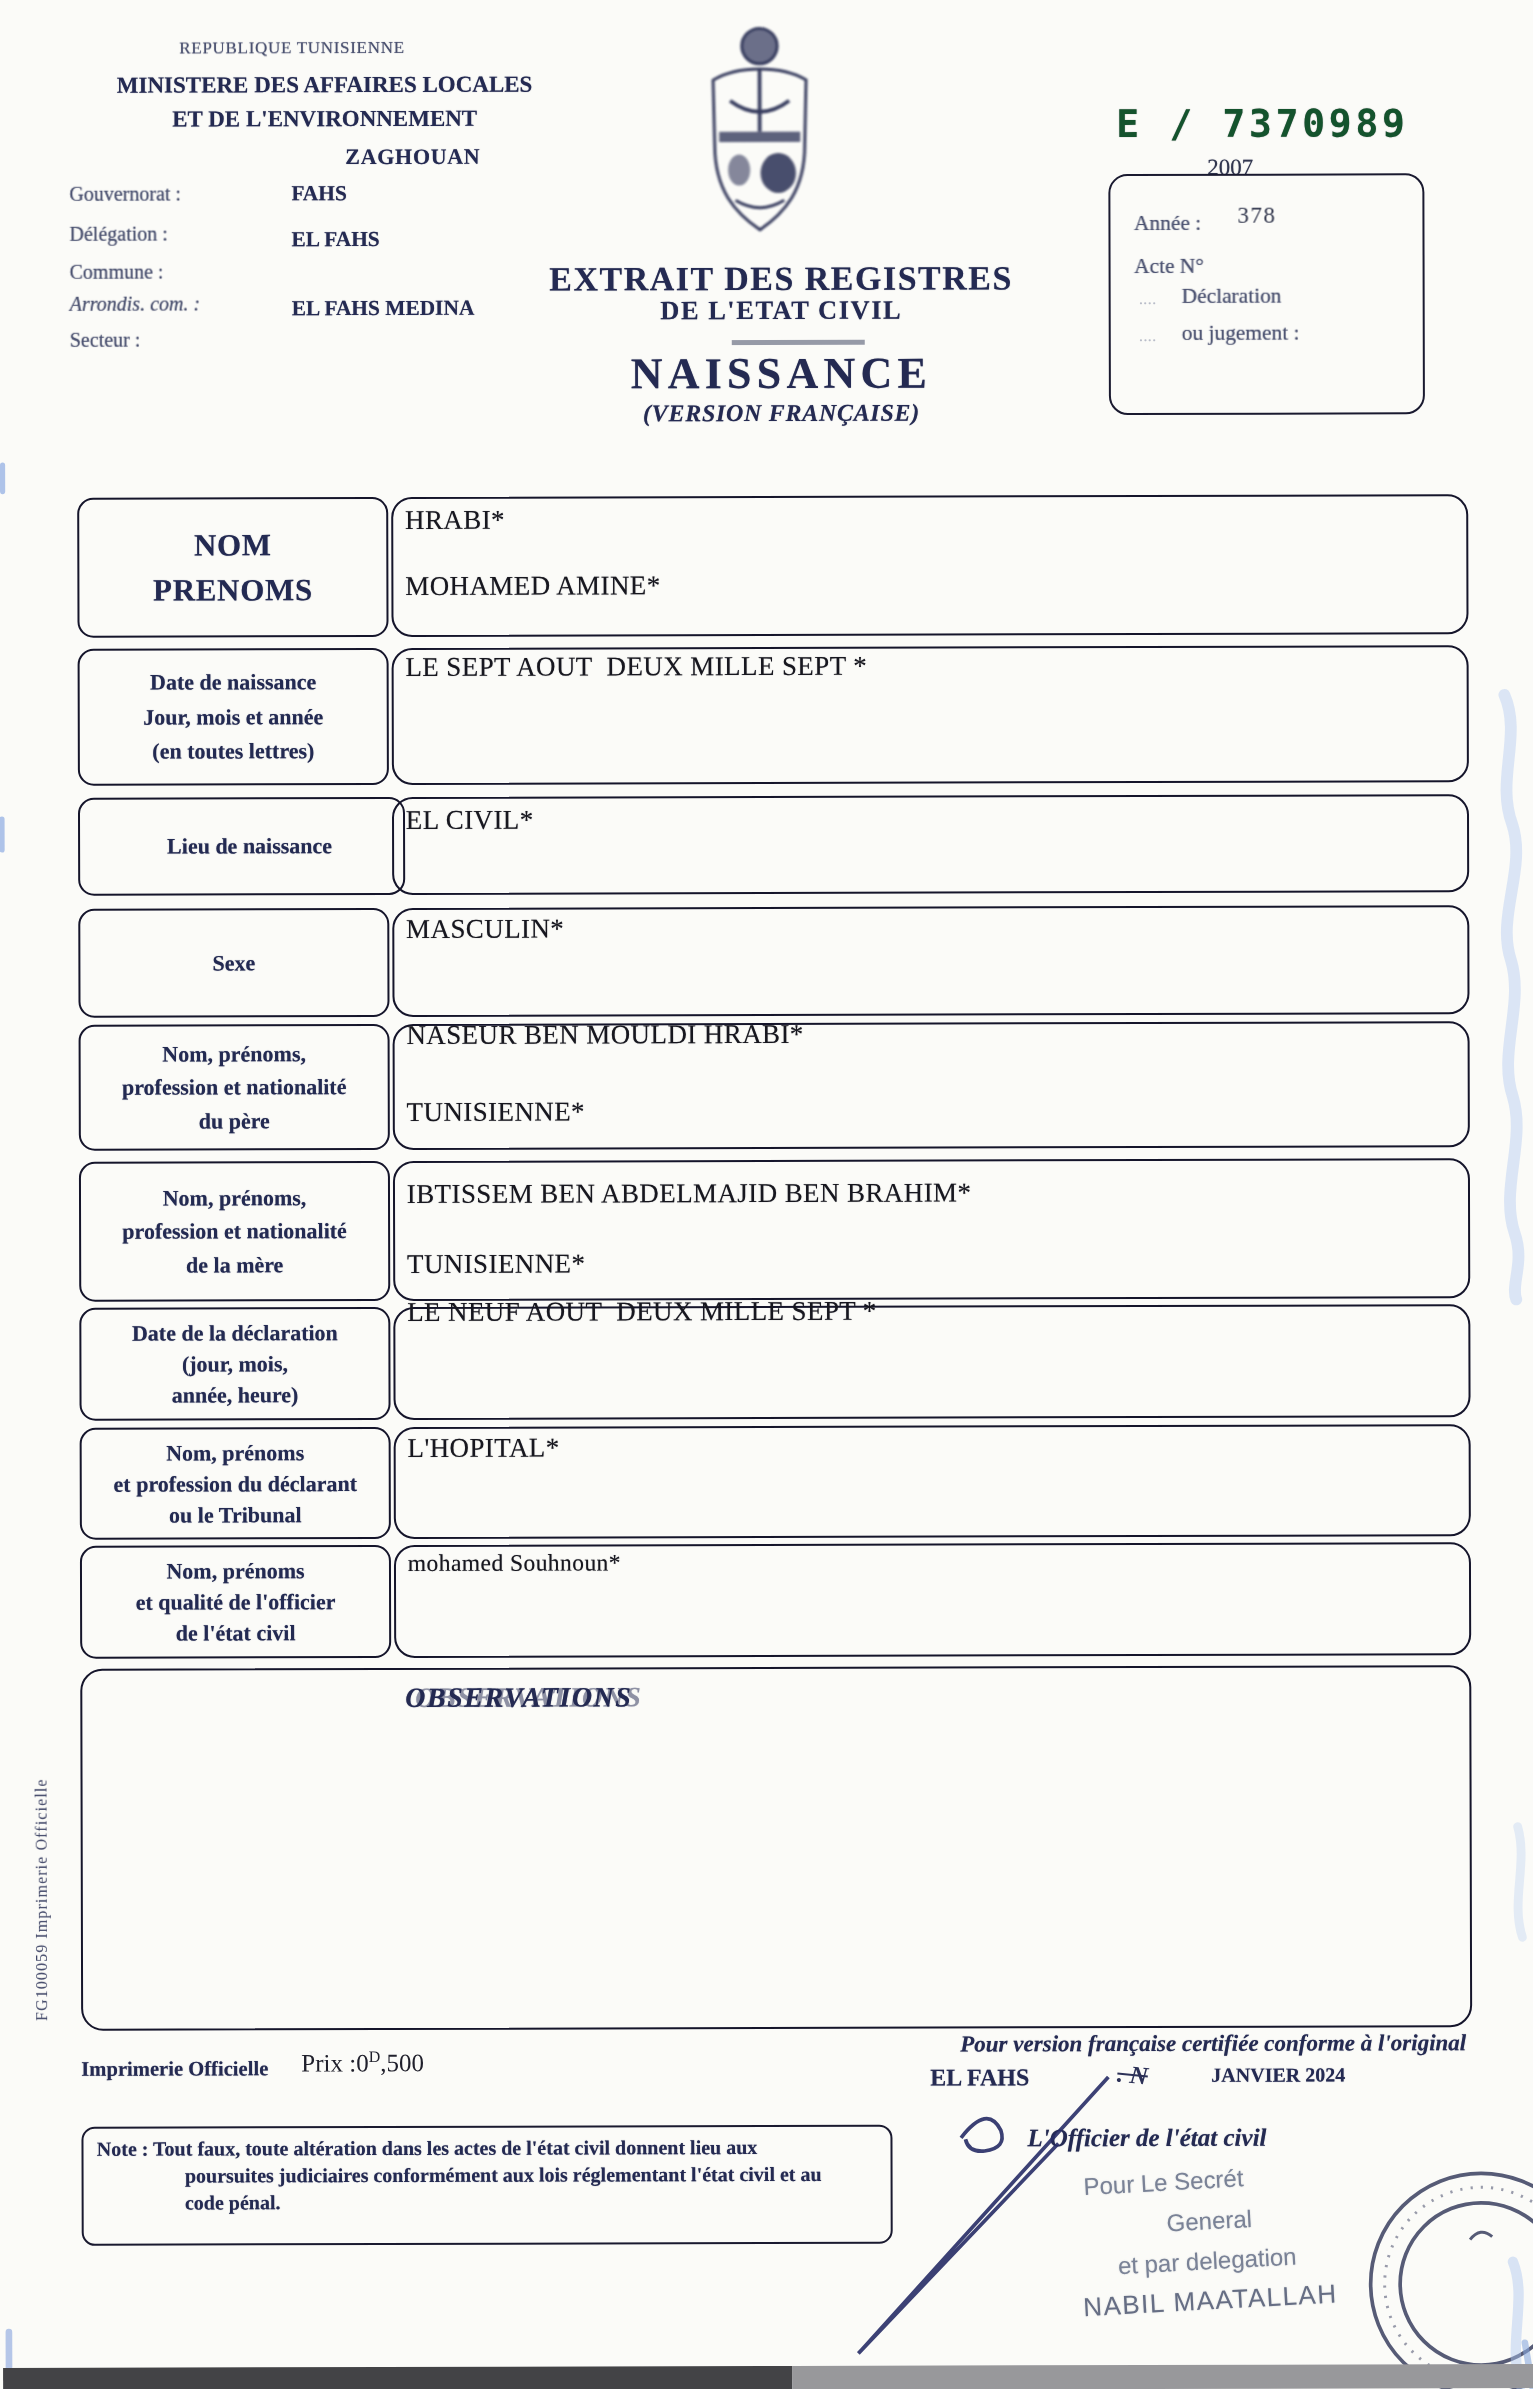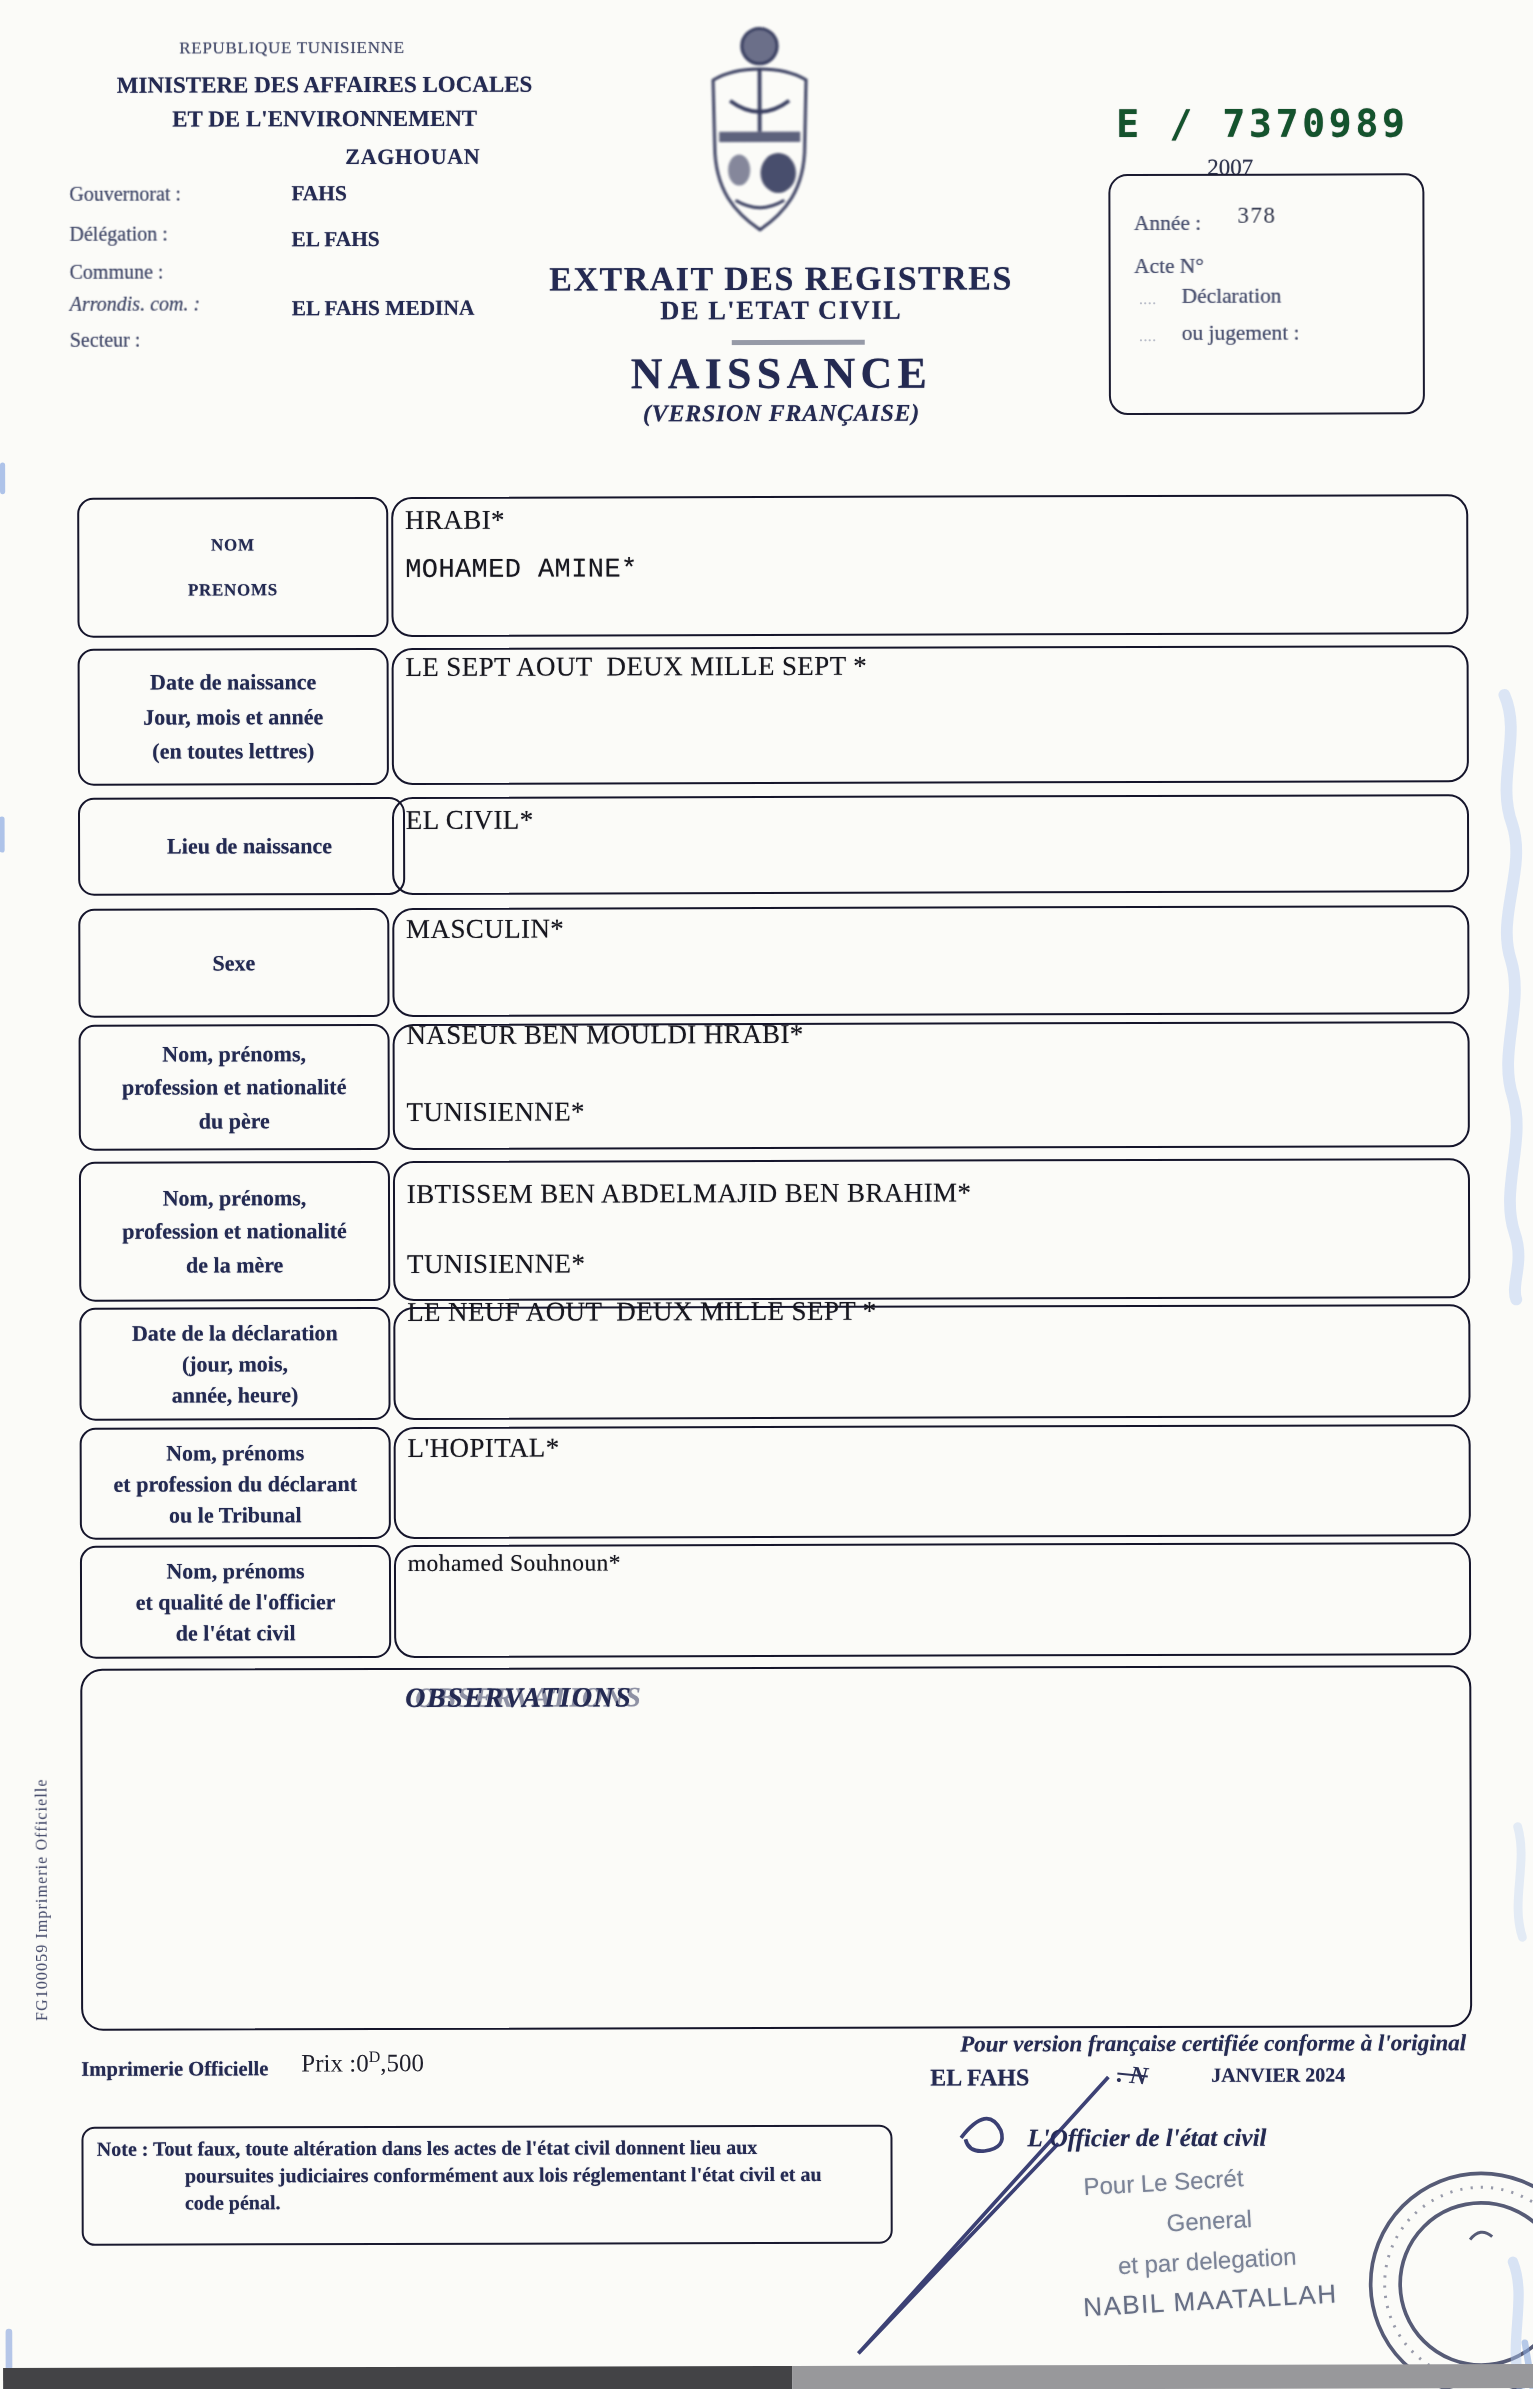--- a/index.html
+++ b/index.html
@@ -12,21 +12,21 @@
   .b{font-weight:bold;}
   .i{font-style:italic;}
   .ctr{text-align:center;}
   .typed{font-size:27px;color:#17171f;letter-spacing:0.4px;white-space:pre;
          text-shadow:0 0 0.9px rgba(18,18,28,.5);z-index:3;}
   
   .lbox{position:absolute;left:79px;width:307px;border:2.6px solid #15152b;border-radius:16px;
         display:flex;flex-direction:column;justify-content:center;align-items:center;z-index:2;background:transparent;}
   .vbox{position:absolute;left:393px;width:1073px;border:2.6px solid #15152b;border-radius:20.6px;z-index:1;}
   .lline{font-weight:bold;font-size:22px;line-height:32px;color:#232a52;text-shadow:0 0 1px rgba(32,38,75,.55);}
-  .lbig{font-size:17px;letter-spacing:0.7px;line-height:25px;}
+  .lbig{font-size:31px;letter-spacing:0.7px;line-height:25px;}
   .vline{position:absolute;left:11.8px;z-index:3;}
   .obox{position:absolute;left:79px;width:1387px;border:2.6px solid #15152b;border-radius:22px;}
   .notebox{position:absolute;border:2.2px solid #1a1a30;border-radius:13.3px;}
   .stampTxt{font-family:"Liberation Sans",sans-serif;color:#646e86;opacity:.85;
             text-shadow:0 0 1.5px rgba(100,110,134,.45);}
   .serial{font-family:"DejaVu Sans Mono",monospace;font-weight:bold;color:#14532d;
           text-shadow:0 0 1.1px rgba(30,30,40,.5);}
   .smallcap{font-size:20px;}
   sup.d{vertical-align:super;font-size:16px;}
   .strike{text-decoration:line-through;}
@@ -88,21 +88,21 @@
     <div class="abs print faded" style="left:71px;top:145px;font-size:21.4px;">ou jugement :</div>
   </div>
 
   <div>
     <div class="lbox" style="top:496px;height:136px;gap:20.6px;">
       <div class="lline lbig">NOM</div>
       <div class="lline lbig">PRENOMS</div>
     </div>
     <div class="vbox" style="top:496px;height:136px;">
       <div class="vline typed" style="top:5.9px;">HRABI*</div>
-      <div class="vline typed" style="top:56px;font-family:Liberation Mono, monospace;">MOHAMED AMINE*</div>
+      <div class="vline typed" style="top:72px;">MOHAMED AMINE*</div>
     </div>
   </div>
 
   <div>
     <div class="lbox" style="top:647px;height:133px;gap:2.9px;">
       <div class="lline">Date de naissance</div>
       <div class="lline">Jour, mois et année</div>
       <div class="lline">(en toutes lettres)</div>
     </div>
     <div class="vbox" style="top:647px;height:133px;">

